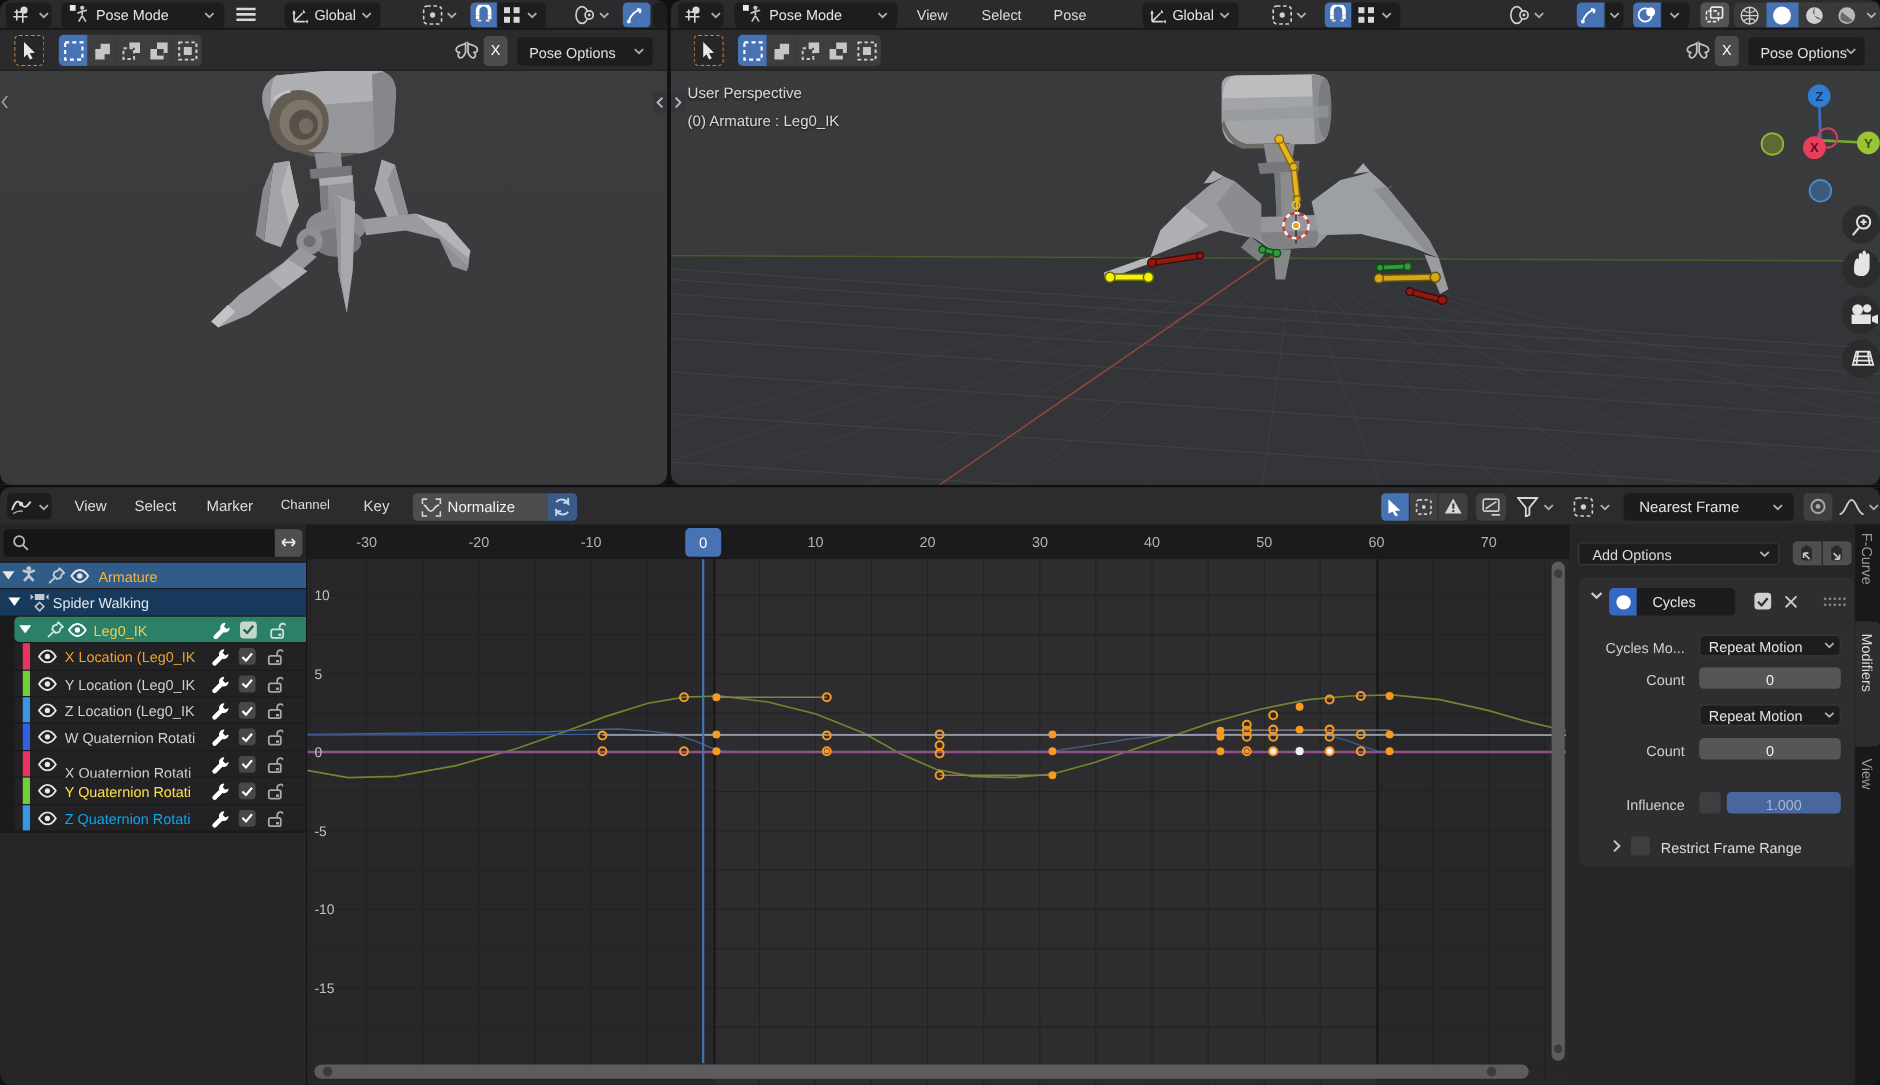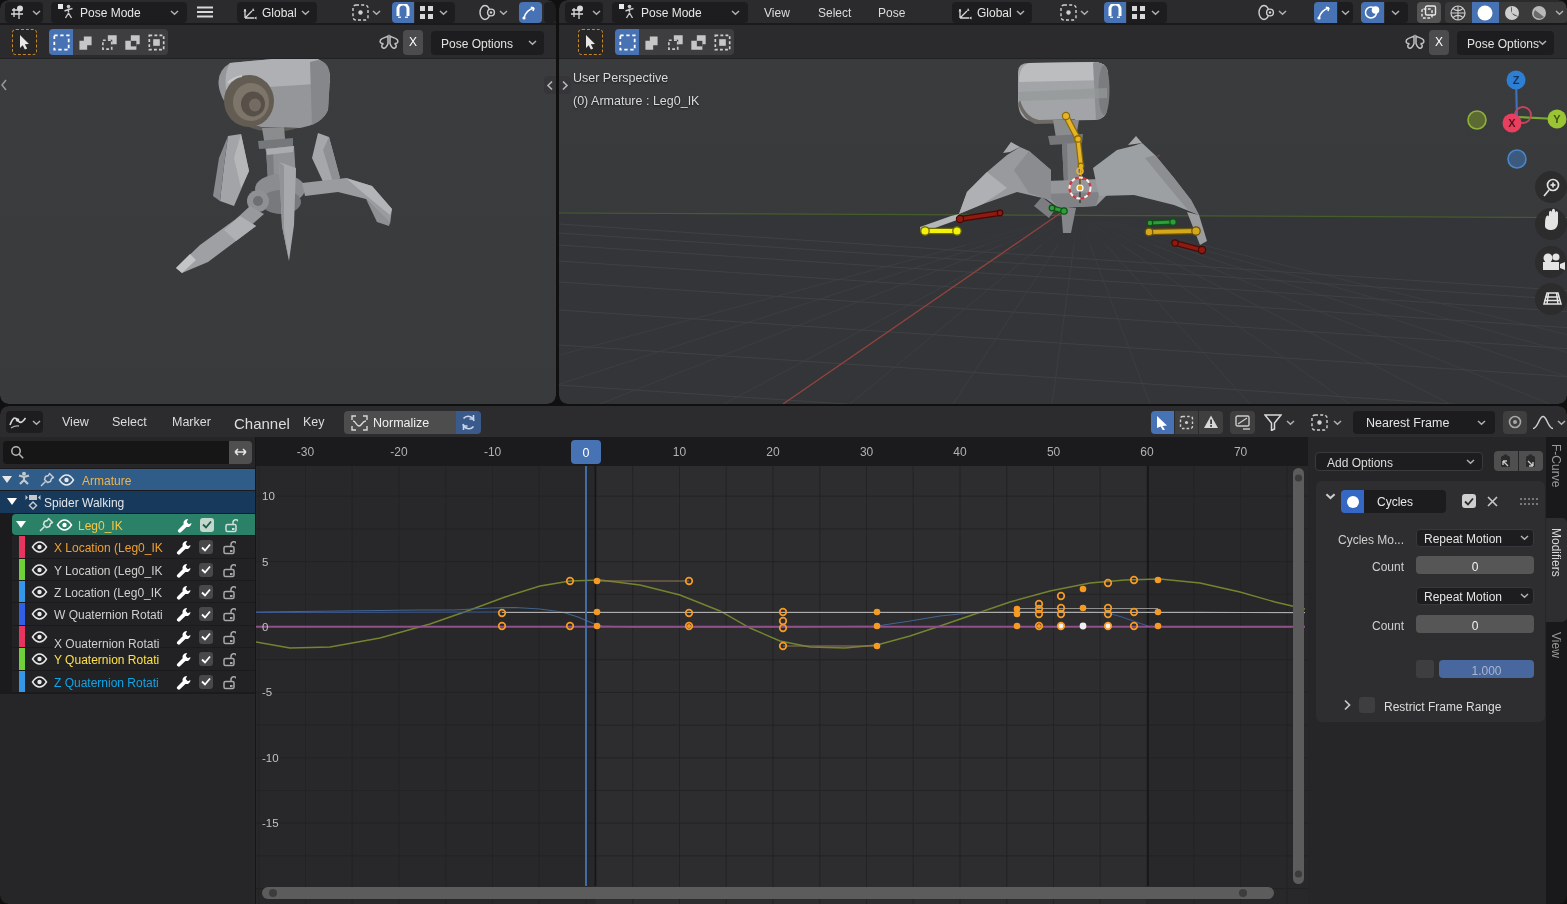--- a/index.html
+++ b/index.html
@@ -512,21 +512,21 @@
       <path d="M1 11C4 3 6 2.5 8.5 6c2.5 3.5 4 3.5 8-2" stroke="#d8d8d8" stroke-width="1.6" fill="none"></path>
       <path d="M2 14c3-2 5-2.5 8-2" stroke="#d8d8d8" stroke-width="1.3" fill="none" opacity="0.75"></path>
       <circle cx="8.5" cy="6" r="1.8" fill="#d8d8d8"></circle>
     </svg>
 <svg style="position:absolute;left:32px;top:14px" width="9" height="6" viewBox="0 0 9 6">
       <path d="M1 1l3.5 3.3L8 1" stroke="#b0b0b0" fill="none" stroke-width="1.5"></path>
     </svg>
 <div class="txt" style="left:62px;top:10px;font-size:12.5px">View</div>
 <div class="txt" style="left:112px;top:10px;font-size:12.5px">Select</div>
 <div class="txt" style="left:172px;top:10px;font-size:12.5px">Marker</div>
-<div class="txt" style="left:234px;top:10px;font-size:15px">Channel</div>
+<div class="txt" style="left:234px;top:10px;font-size:11px">Channel</div>
 <div class="txt" style="left:303px;top:10px;font-size:12.5px">Key</div>
 <div class="abs" style="left:344px;top:5px;width:112px;height:23px;background:#4d4d4d;border-radius:4px 0 0 4px"></div>
 <svg class="abs" style="left:351px;top:9px" width="17" height="16" viewBox="0 0 17 16">
       <path d="M1 5V1h4M12 1h4v4M16 11v4h-4M5 15H1v-4" stroke="#d8d8d8" stroke-width="1.4" fill="none"></path>
       <path d="M2 6c3 0 3 5 6 5s3-5 7-5" stroke="#d8d8d8" stroke-width="1.4" fill="none"></path>
     </svg>
 <div class="txt" style="left:373px;top:11px;color:#f0f0f0;font-size:12.5px">Normalize</div>
 <div class="abs" style="left:456px;top:5px;width:25px;height:23px;background:#3a5a8c;border-radius:0 4px 4px 0">
       <svg class="abs" style="left:4px;top:3px" width="17" height="17" viewBox="0 0 17 17">
         <path d="M14 7A6 6 0 0 0 3.5 4.5M3 10a6 6 0 0 0 10.5 2.5" stroke="#c8d4e8" stroke-width="1.6" fill="none"></path>
@@ -929,20 +929,21 @@
 <div class="abs" style="left:1416px;top:150px;width:118px;height:18px;background:#565656;border-radius:4px"></div>
 <div class="txt" style="left:1416px;top:155px;width:118px;text-align:center;color:#f2f2f2">0</div>
 <div class="abs" style="left:1416px;top:181px;width:118px;height:18px;background:#1d1d1f;border:1px solid #38383a;border-radius:4px"></div>
 <div class="txt" style="left:1424px;top:185px;color:#e4e4e4">Repeat Motion</div>
 <svg style="position:absolute;left:1520px;top:187px" width="9" height="6" viewBox="0 0 9 6">
       <path d="M1 1l3.5 3.3L8 1" stroke="#b0b0b0" fill="none" stroke-width="1.5"></path>
     </svg>
 <div class="txt" style="left:0;top:214px;width:1404px;text-align:right;color:#cfcfcf">Count</div>
 <div class="abs" style="left:1416px;top:209px;width:118px;height:18px;background:#565656;border-radius:4px"></div>
 <div class="txt" style="left:1416px;top:214px;width:118px;text-align:center;color:#f2f2f2">0</div>
+<div class="txt" style="left:0;top:259px;width:1404px;text-align:right;color:#cfcfcf">Influence</div>
 <div class="abs" style="left:1416px;top:254px;width:18px;height:18px;background:#3e3e40;border-radius:3px"></div>
 <div class="abs" style="left:1439px;top:254px;width:95px;height:18px;background:#47679e;border-radius:4px"></div>
 <div class="txt" style="left:1439px;top:259px;width:95px;text-align:center;color:#aab6cc">1.000</div>
 <svg class="abs" style="left:1343px;top:293px" width="8" height="12" viewBox="0 0 8 12">
       <path d="M2 1.5l4.5 4.5L2 10.5" stroke="#c8c8c8" stroke-width="1.7" fill="none"></path>
     </svg>
 <div class="abs" style="left:1359px;top:291px;width:16px;height:16px;background:#3e3e40;border-radius:3px"></div>
 <div class="txt" style="left:1384px;top:295px;color:#dcdcdc">Restrict Frame Range</div>
 <div class="abs" style="left:1546px;top:31px;width:21px;height:467px;background:#19191b"></div>
 <div class="abs" style="left:1546px;top:112px;width:21px;height:104px;background:#2e2e31;border-radius:0 5px 5px 0"></div>

